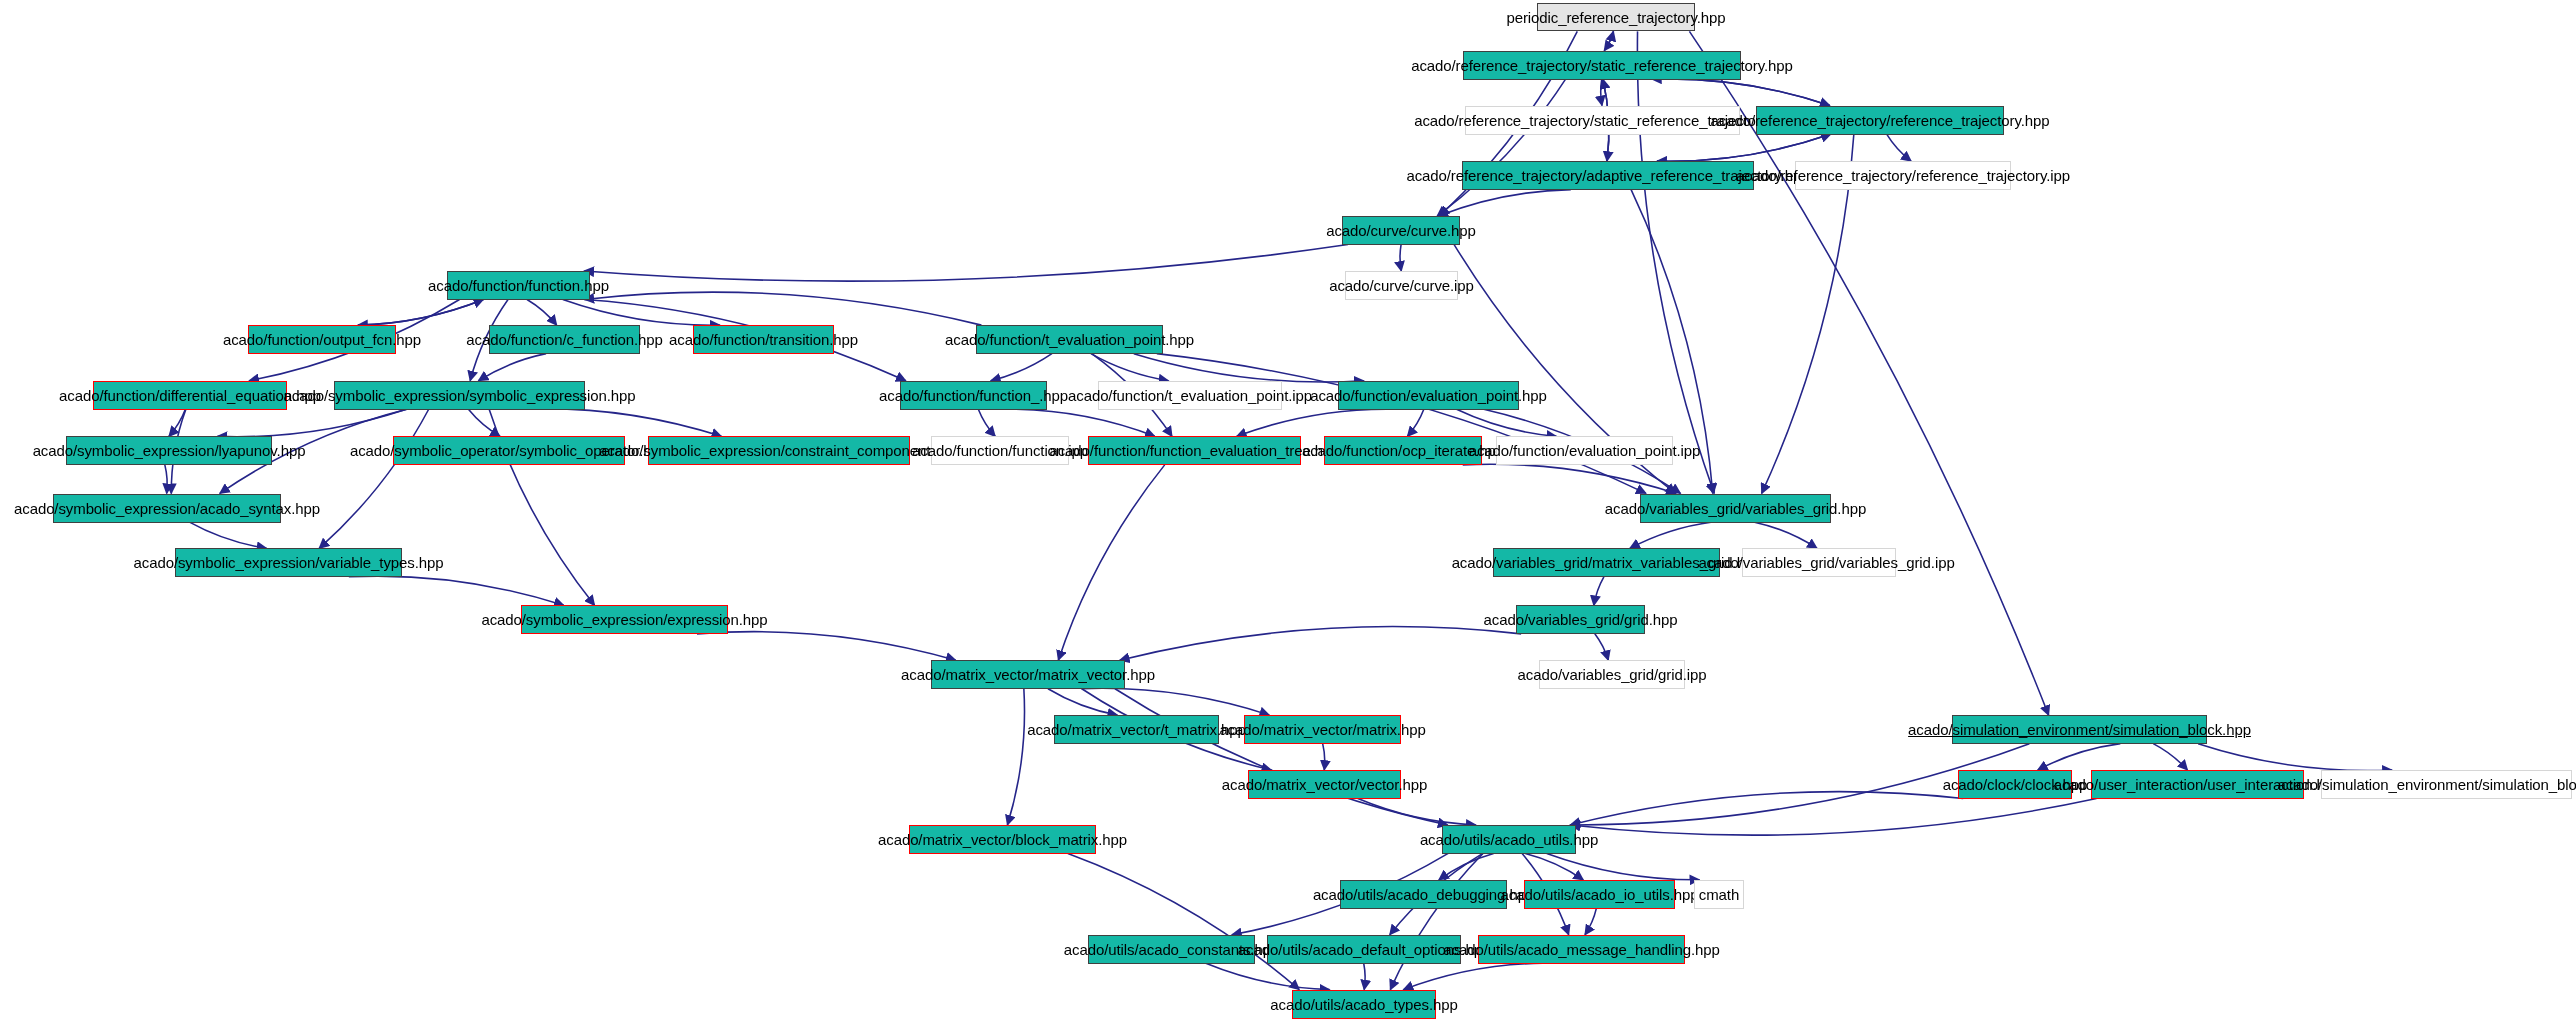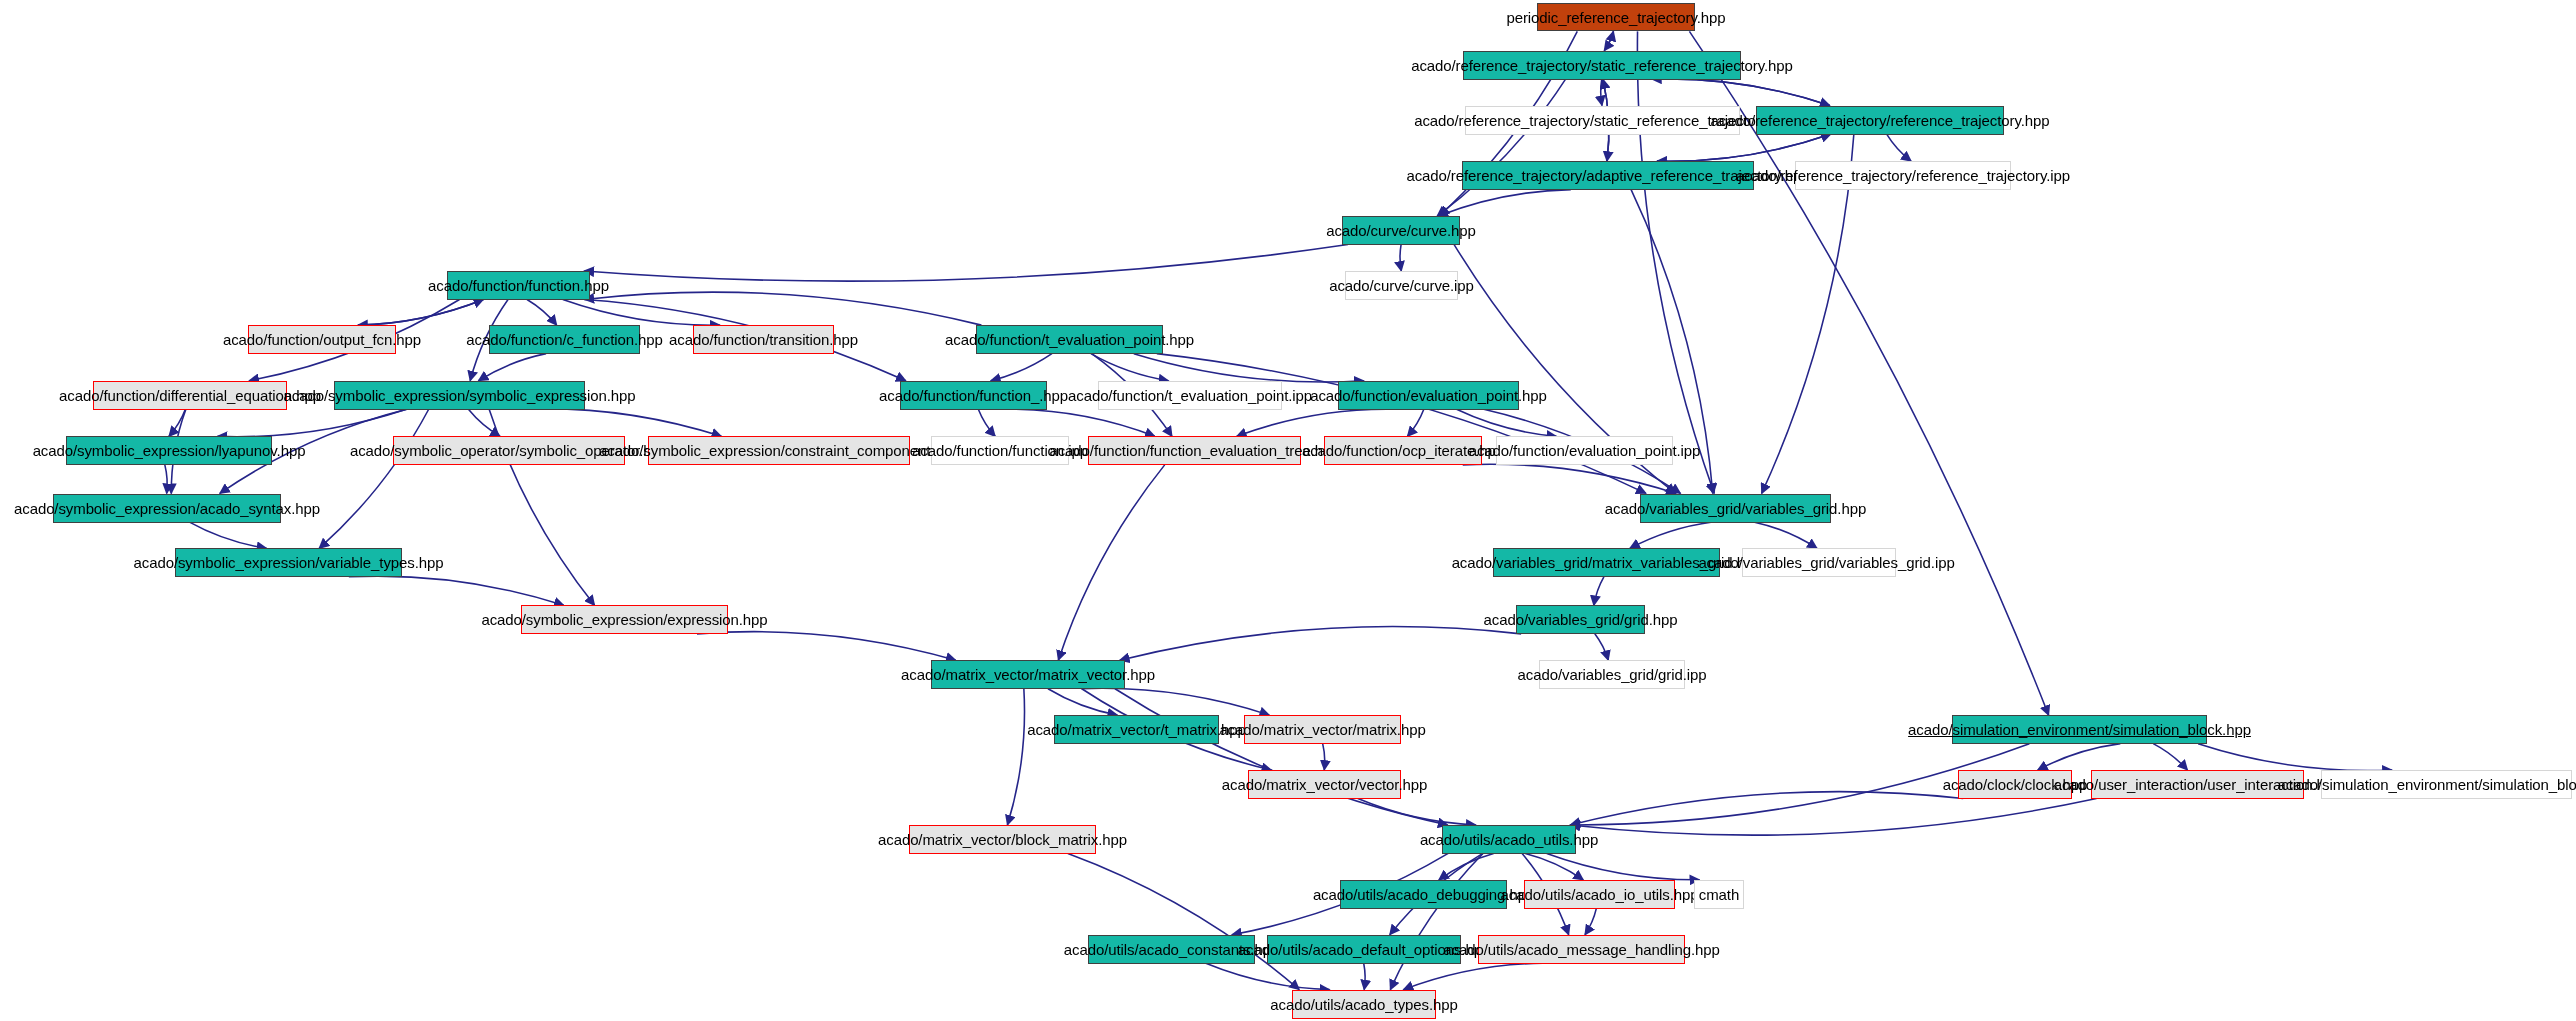--- a/index.html
+++ b/index.html
@@ -35,23 +35,23 @@
     line-height: 1;
     color: #000000;
     background: #ffffff;
     border: 1.4px solid #404040;
     height: 28.5px;
     letter-spacing: -0.1px;
     z-index: 5;
   }
   
   .node.hdr        { border: 1.4px solid #404040; background: #14b8a6; }
-  .node.redlink    { border: 1.4px solid #ff0000; background: #e5e5e5; }
+  .node.redlink    { border: 1.4px solid #ff0000; background: #14b8a6; }
   .node.ippfile    { border: 1.4px solid #d6d6d6; background: #ffffff; }
-  .node.root       { border: 1.4px solid #404040; background: #c2410c; }
+  .node.root       { border: 1.4px solid #404040; background: #e5e5e5; }
 </style>
 </head>
 <body>
 
 <div id="graph-root">
   <svg id="edge-layer" width="2576" height="1021" viewBox="0 0 3612 1432" xmlns="http://www.w3.org/2000/svg">
     <defs>
       <marker id="arrow" viewBox="0 0 10 10" refX="9" refY="5" markerWidth="7" markerHeight="7" orient="auto-start-reverse">
         <path d="M 0 0 L 10 5 L 0 10 z" fill="#252589"></path>
       </marker>

